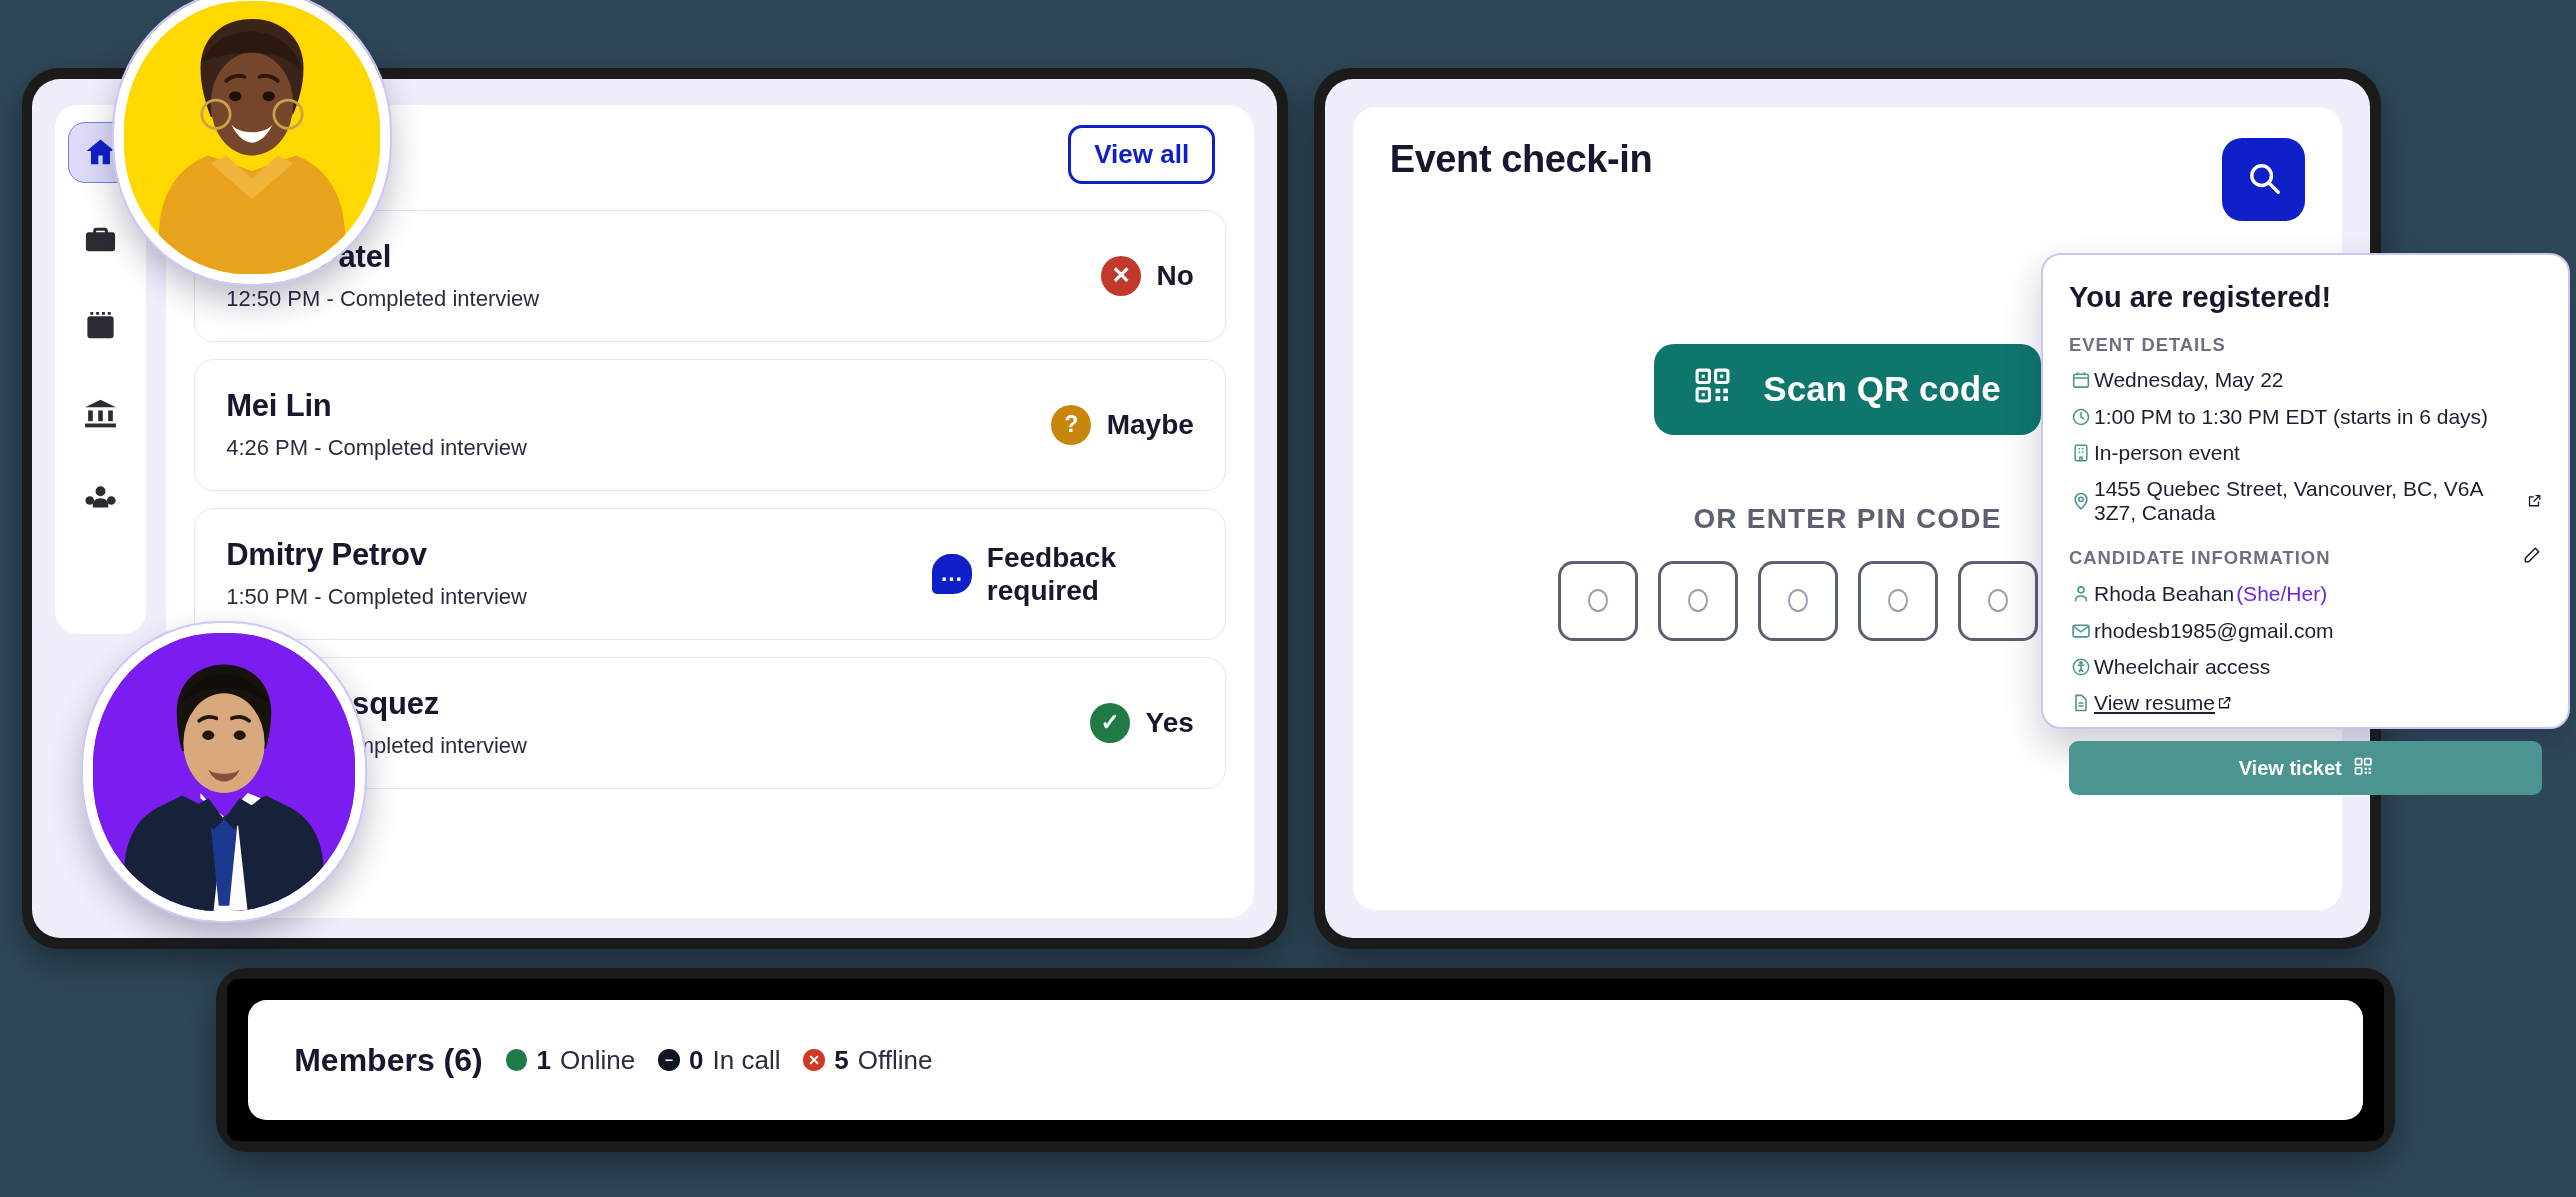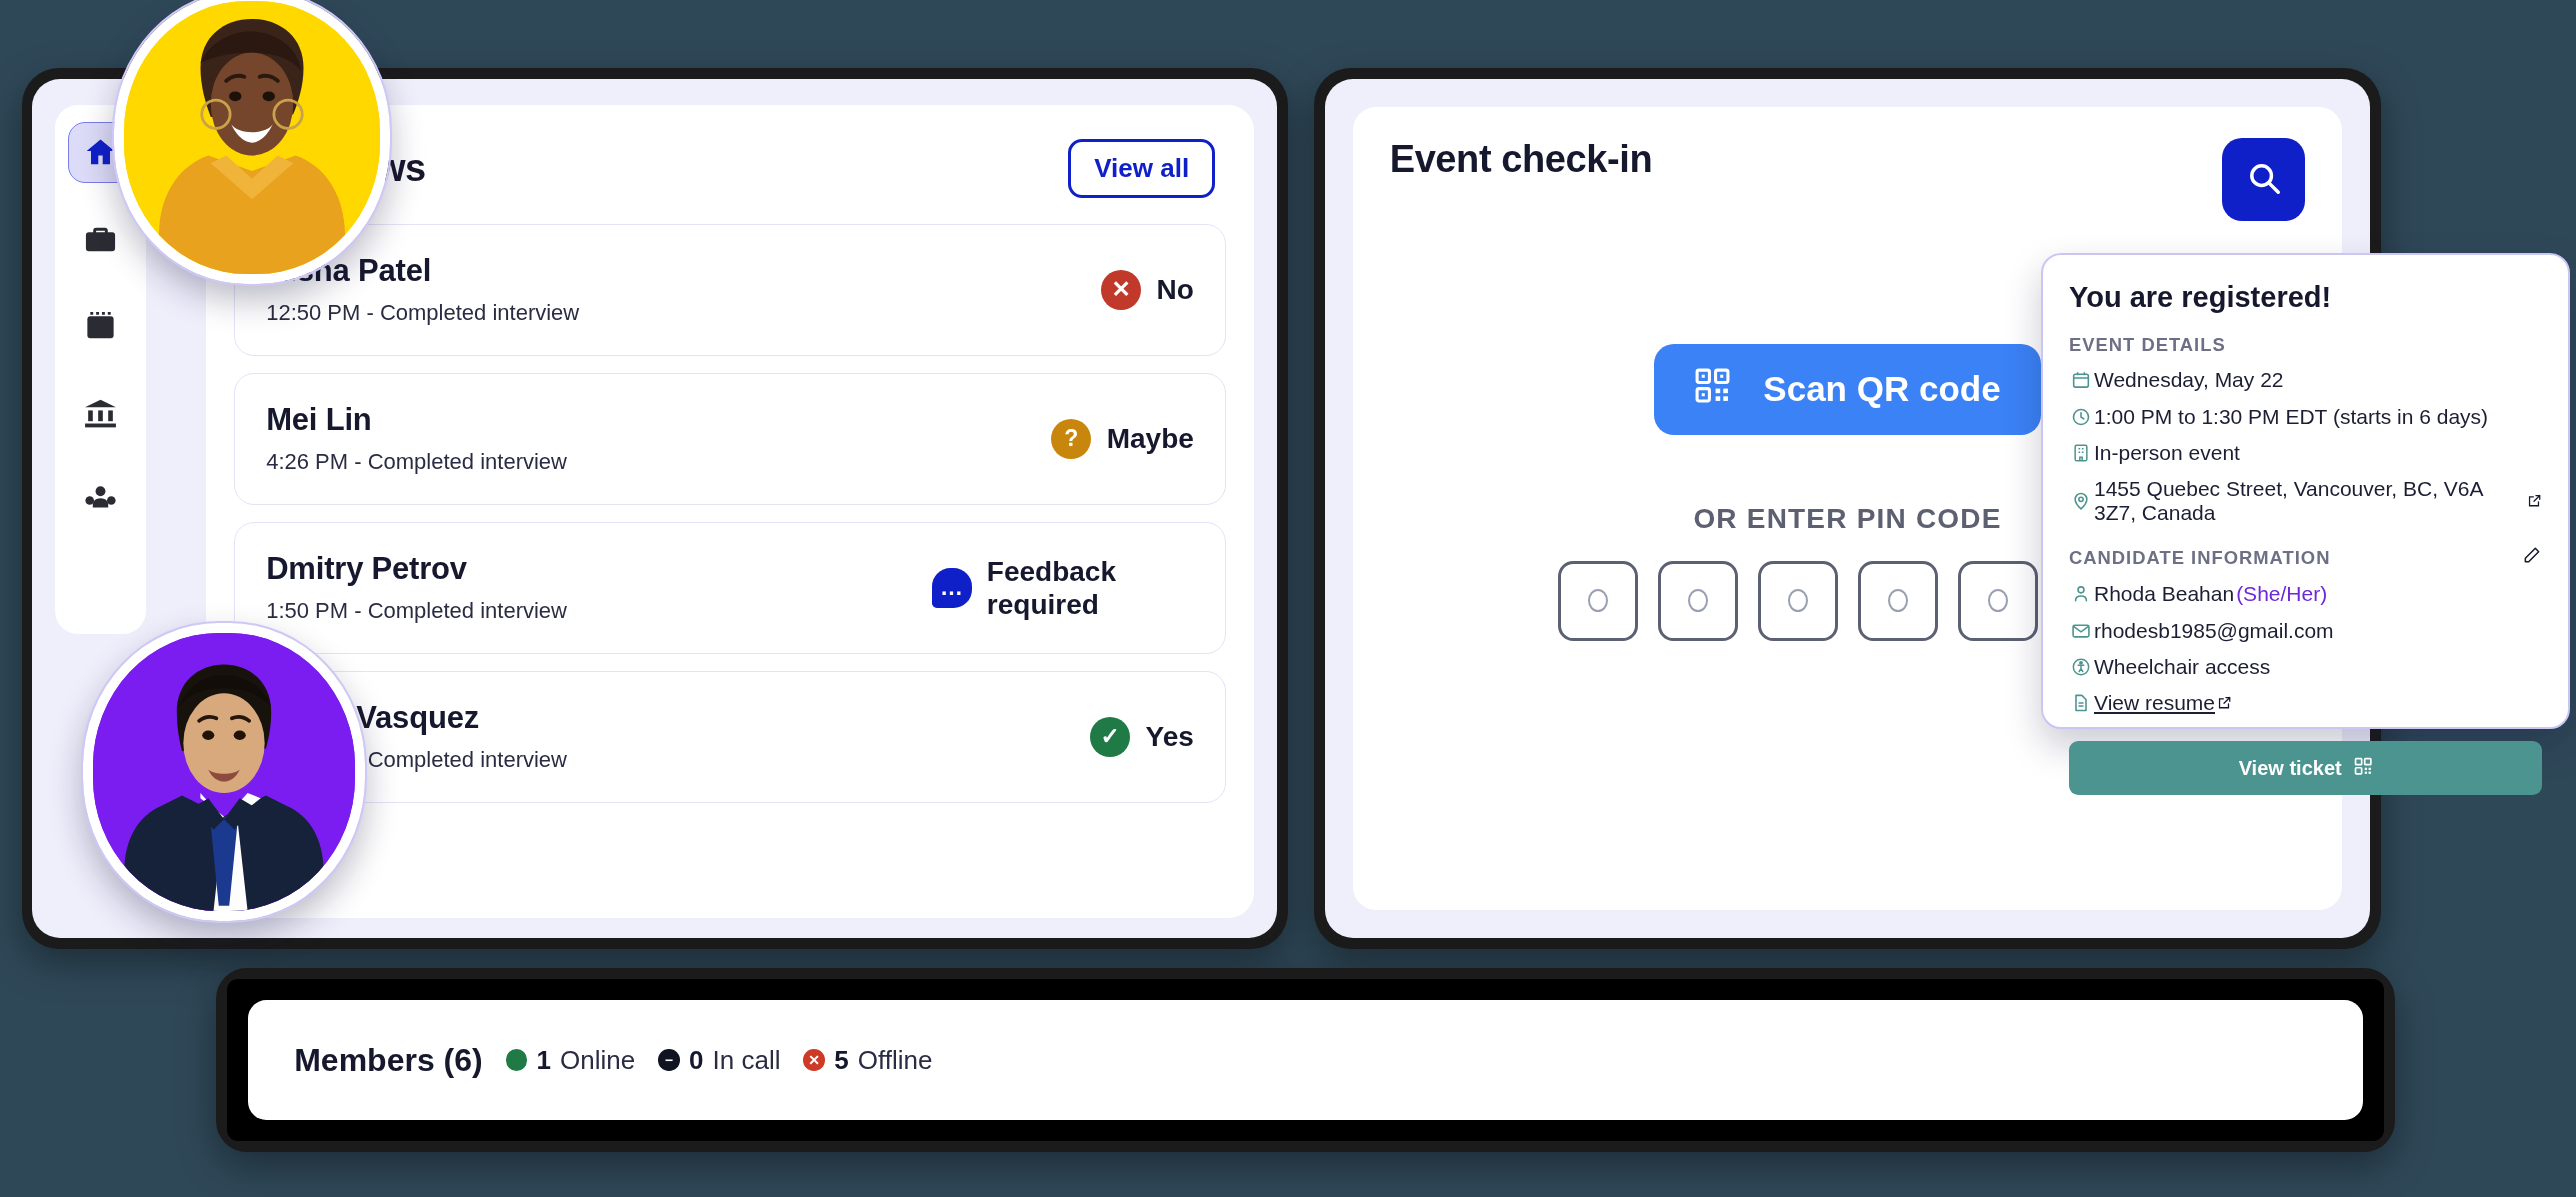--- a/index.html
+++ b/index.html
@@ -38,24 +38,23 @@
   }
   .side-item {
     width: 66px; height: 61px; border-radius: 17px;
     display: flex; align-items: center; justify-content: center;
   }
   .side-item.active { background: #dcdcf8; border: 1.5px solid #7b7bea; }
   .side-item svg { display: block; }
 
   .main-card {
     flex: 1; background: #ffffff; border-radius: 26px;
-    padding: 24px 28px 23px 28px;
+    padding: 10px 28px 23px 28px;
     display: flex; flex-direction: column;
     height: 813px;
-    margin-left: 40px;
   }
   .main-head { display: flex; align-items: center; justify-content: space-between; padding: 10.7px 10.7px 0 10.7px; }
   .main-title { font-size: 38px; font-weight: 700; color: #16182e; letter-spacing: -0.5px; }
   .view-all {
     border: 3.1px solid #1020c8; color: #1020c8; background: #fff;
     font-size: 26px; font-weight: 700; border-radius: 14px;
     padding: 10.7px 23px; cursor: pointer; font-family: inherit;
   }
 
   .iv-list { margin-top: 26px; display: flex; flex-direction: column; gap: 17px; }
@@ -84,21 +83,21 @@
     padding: 31px 37px;
   }
   .ck-head { display: flex; align-items: flex-start; justify-content: space-between; }
   .ck-title { font-size: 38px; font-weight: 700; color: #16182e; letter-spacing: -0.4px; }
   .ck-search {
     width: 83px; height: 83px; border-radius: 20px; background: #1020c8;
     display: flex; align-items: center; justify-content: center; cursor: pointer; border: none;
   }
   .ck-body { margin-top: 123px; display: flex; flex-direction: column; align-items: center; }
   .scan-btn {
-    background: #3b82f6; color: #fff; border: none; border-radius: 20px;
+    background: #0f766e; color: #fff; border: none; border-radius: 20px;
     padding: 23px 40px; display: flex; align-items: center; gap: 32px;
     font-size: 35px; font-weight: 700; cursor: pointer; font-family: inherit;
   }
   .pin-label { margin-top: 68px; font-size: 28px; letter-spacing: 1.2px; color: #5c6070; font-weight: 600; }
   .pin-row { margin-top: 26px; display: flex; gap: 20px; }
   .pin-box {
     width: 80px; height: 80px; border: 3.1px solid #5b6072; border-radius: 15.3px;
     background: #fff; display: flex; align-items: center; justify-content: center;
   }
   .pin-dot { width: 20px; height: 23px; border: 2.3px solid #9aa0b0; border-radius: 50%; }

